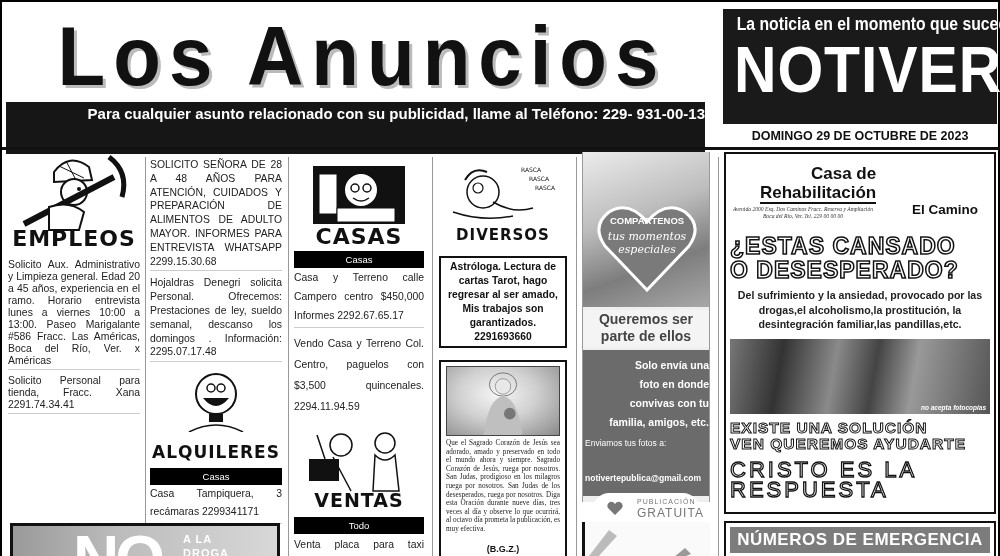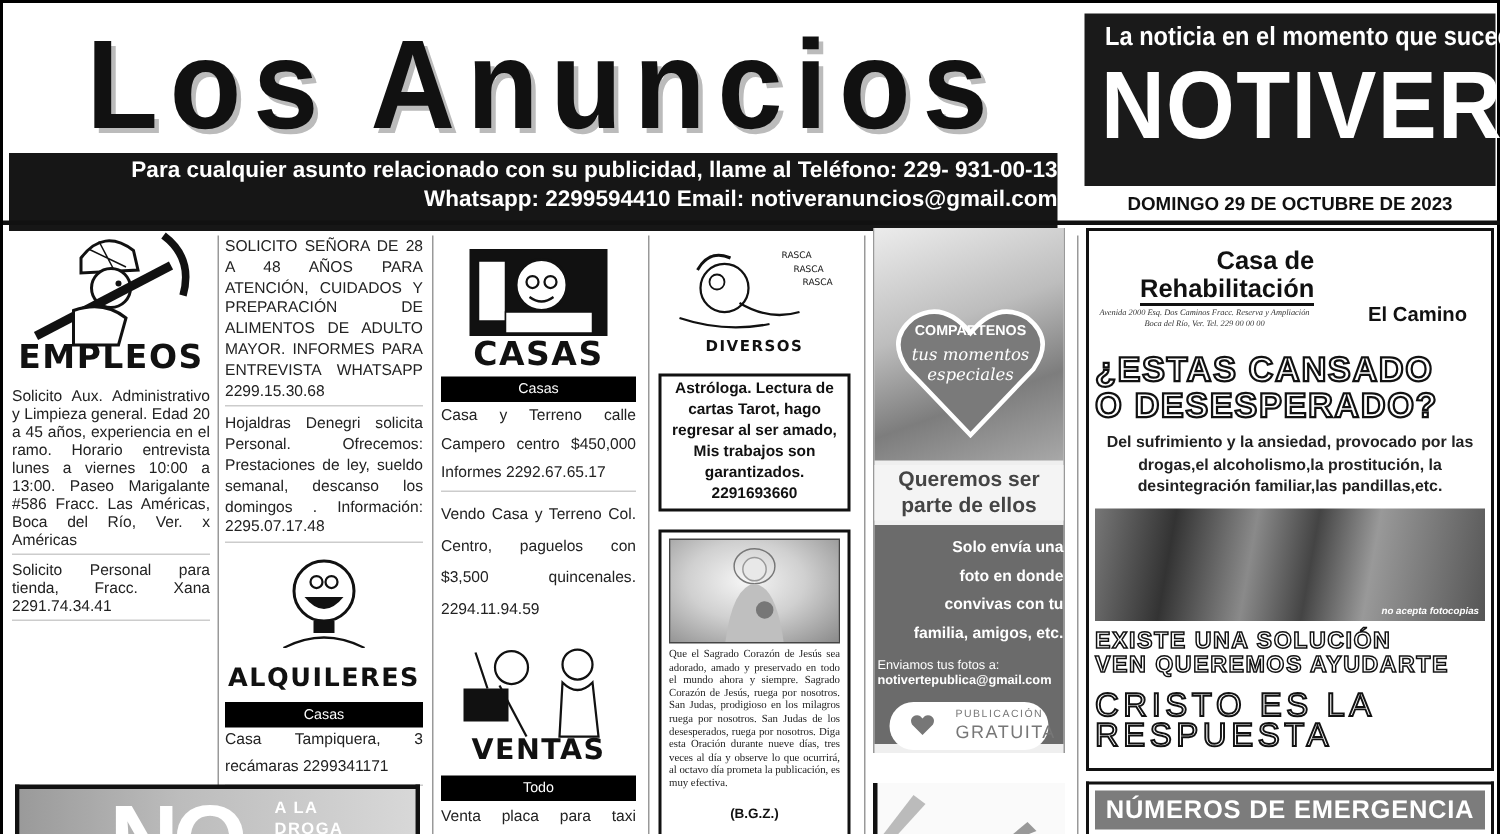--- a/index.html
+++ b/index.html
@@ -56,21 +56,21 @@
 
     .promo { border-left: 1px solid #999; border-right: 1px solid #999; height: 350px; background: #efefef; position: relative; }
     .promo-photo { height: 155px; background: linear-gradient(160deg,#ececec 0%,#bdbdbd 40%,#7d7d7d 70%,#a8a8a8 100%); position: relative; overflow: hidden; }
     .heart { position: absolute; left: 14px; top: 50px; width: 100px; height: 90px; }
     .heart-text1 { position: absolute; left: 0; top: 63px; width: 128px; text-align: center; color: #fff; font-weight: bold; font-size: 9.5px; }
     .heart-text2 { position: absolute; left: 0; top: 78px; width: 128px; text-align: center; color: #fff; font-family: "DejaVu Serif", serif; font-style: italic; font-size: 11px; line-height: 13px; }
     .promo-headline { text-align: center; font-weight: bold; font-size: 14px; line-height: 17px; color: #444; margin-top: 3px; background: #f4f4f4; padding: 1px 0 2px; }
     .promo-dark { background: #6b6b6b; color: #fff; margin-top: 3px; height: 146px; padding-top: 6px; }
     .promo-dark .big { text-align: right; font-weight: bold; font-size: 10.5px; line-height: 19px; }
     .promo-dark .small { font-size: 8.5px; margin-top: 6px; padding-left: 2px; }
-    .promo-dark .email { font-size: 8.5px; font-weight: bold; padding-left: 2px; }
+    .promo-dark .email { font-size: 8.5px; font-weight: bold; padding-left: 2px; margin-top: 25px; }
     .badge { margin: 10px 10px 0 10px; height: 32px; background: #ffffff; border-radius: 16px; position: relative; color: #777; }
     .badge .hicon { position: absolute; left: 14px; top: 8px; width: 16px; height: 14px; }
     .badge .l1 { position: absolute; left: 44px; top: 5px; font-size: 7px; letter-spacing: 1px; }
     .badge .l2 { position: absolute; left: 44px; top: 13px; font-size: 12px; letter-spacing: 1px; }
     .promo-bottom { position: absolute; left: 0; top: 370px; width: 128px; height: 36px; border-left: 3px solid #111; background: #fafafa; overflow: hidden; }
 
     .rehab { border: 2px solid #111; height: 362px; padding: 4px 6px; position: relative; }
     .rehab-title { position: absolute; left: 34px; top: 10px; font-weight: bold; font-size: 17px; line-height: 19px; text-align: right; }
     .rehab-title .t2 { border-bottom: 2px solid #111; }
     .rehab-small { position: absolute; left: 2px; top: 52px; width: 150px; font-family: "Liberation Serif", serif; font-style: italic; font-size: 5.6px; line-height: 7px; text-align: center; color: #333; }
@@ -87,21 +87,20 @@
     .emergencia .bar { margin: 4px 4px 0 4px; height: 26px; background: #7c7c7c; color: #fff; font-weight: 900; font-size: 17px; line-height: 26px; text-align: center; letter-spacing: 0.5px; }
   </style>
 </head>
 <body>
 
 <div class="page">
 
   <div class="masthead-title">Los Anuncios</div>
   <div class="contact-bar">
     <div>Para cualquier asunto relacionado con su publicidad, llame al  Teléfono: 229- 931-00-13</div>
-    <div>Whatsapp: 2299594410 Email: notiveranuncios@gmail.com</div>
   </div>
 
   <div class="brand-box">
     <div class="brand-slogan">La noticia en el momento que sucede</div>
     <div class="brand-name">NOTIVER</div>
   </div>
   <div class="brand-date">DOMINGO 29 DE OCTUBRE DE 2023</div>
 
   <div class="top-rule"></div>
 
@@ -183,21 +182,21 @@
     <svg class="cartoon" width="120" height="62" viewBox="0 0 120 62" style="margin-top:10px">
       <circle cx="40" cy="30" r="16" fill="#fff" stroke="#111" stroke-width="1.5"></circle>
       <circle cx="35" cy="26" r="5" fill="#fff" stroke="#111" stroke-width="1.2"></circle>
       <path d="M22 18 Q30 4 44 10" stroke="#111" stroke-width="2" fill="none"></path>
       <path d="M50 40 Q70 52 90 46" stroke="#111" stroke-width="1.5" fill="none"></path>
       <path d="M10 50 Q40 60 70 54" stroke="#111" stroke-width="1.5" fill="none"></path>
       <text x="78" y="10" font-size="6" font-family="DejaVu Sans, sans-serif" fill="#111">RASCA</text>
       <text x="86" y="19" font-size="6" font-family="DejaVu Sans, sans-serif" fill="#111">RASCA</text>
       <text x="92" y="28" font-size="6" font-family="DejaVu Sans, sans-serif" fill="#111">RASCA</text>
     </svg>
-    <div class="section-heading" style="font-size:10px;margin-top:2px">DIVERSOS</div>
+    <div class="section-heading" style="font-size:15px;margin-top:2px">DIVERSOS</div>
     <div class="astro-box" style="margin-top:12px">Astróloga. Lectura de cartas Tarot, hago regresar al ser amado, Mis trabajos son garantizados. 2291693660</div>
     <div class="prayer-box">
       <div class="prayer-img">
         <svg width="100%" height="100%" viewBox="0 0 110 70">
           <ellipse cx="55" cy="18" rx="14" ry="12" fill="none" stroke="#777" stroke-width="1"></ellipse>
           <circle cx="55" cy="20" r="8" fill="#e8e8e8" stroke="#999"></circle>
           <path d="M35 70 Q40 32 55 30 Q70 32 75 70 Z" fill="#bfbfbf"></path>
           <circle cx="62" cy="48" r="6" fill="#777"></circle>
         </svg>
       </div>

